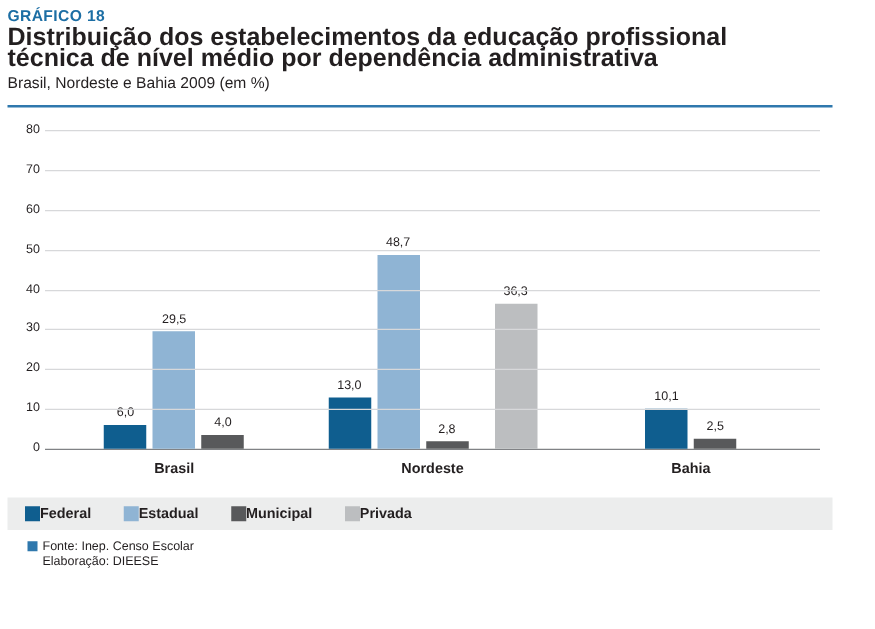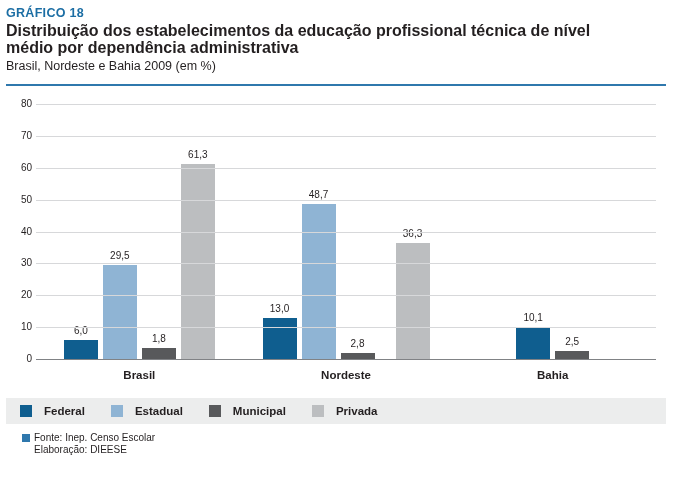--- a/index.html
+++ b/index.html
@@ -29,21 +29,21 @@
     width: 660px;
   }
   .kicker {
     font-size: 12.5px;
     font-weight: bold;
     color: #1c6ea4;
     letter-spacing: 0.3px;
     margin-bottom: 2px;
   }
   .title {
-    font-size: 16px;
+    font-size: 20px;
     font-weight: bold;
     line-height: 17px;
     color: #231f20;
     max-width: 620px;
   }
   .subtitle {
     font-size: 12.5px;
     color: #231f20;
     margin-top: 3px;
   }
@@ -154,21 +154,21 @@
     background: #eceded;
     display: flex;
     align-items: center;
     padding-left: 14px;
     box-sizing: border-box;
     gap: 26px;
   }
   .legend-item {
     display: flex;
     align-items: center;
-    gap: 12px;
+    gap: 0;
     font-size: 11.5px;
     font-weight: bold;
     color: #231f20;
   }
   .swatch {
     width: 12px;
     height: 12px;
     display: inline-block;
   }
 
@@ -215,25 +215,21 @@
               <div class="bar" style="height: 7.5%;">
                 <div class="fill" style="background: rgb(15, 94, 143);"></div>
                 <div class="val">6,0</div>
               </div>
               <div class="bar" style="height: 36.875%;">
                 <div class="fill" style="background: rgb(143, 180, 212);"></div>
                 <div class="val">29,5</div>
               </div>
               <div class="bar" style="height: 4.125%;">
                 <div class="fill" style="background: rgb(88, 89, 91);"></div>
-                <div class="val">1,8</div>
-              </div>
-              <div class="bar" style="height: 76.625%;">
-                <div class="fill" style="background: rgb(188, 190, 192);"></div>
-                <div class="val">61,3</div>
+                <div class="val">4,0</div>
               </div>
             </div>
             <div class="glabel">Brasil</div>
           </div>
           <div class="group">
             <div class="bars">
               <div class="bar" style="height: 16.25%;">
                 <div class="fill" style="background: rgb(15, 94, 143);"></div>
                 <div class="val">13,0</div>
               </div>

